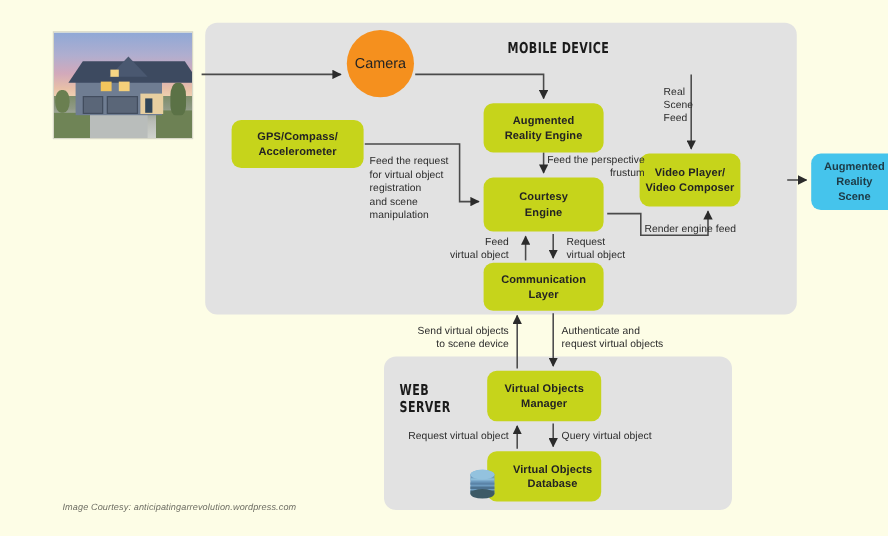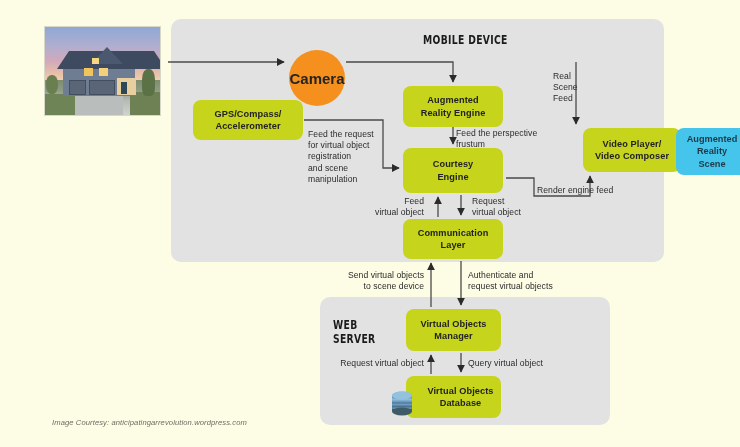--- a/index.html
+++ b/index.html
@@ -62,21 +62,21 @@
     font-weight: bold;
     line-height: 1.35;
     white-space: pre-line;
     letter-spacing: 0.1px;
     box-sizing: border-box;
     padding: 2px;
   }
   #node-are      { left: 375px; top: 86px;  width: 100px; height: 41px; }
   #node-render   { left: 375px; top: 148px; width: 100px; height: 45px; }
   #node-comm     { left: 375px; top: 219px; width: 100px; height: 40px; }
-  #node-vplayer  { left: 555px; top: 128px; width: 98px;  height: 44px; }
+  #node-vplayer  { left: 505px; top: 128px; width: 84px;  height: 44px; }
   #node-gps      { left: 165px; top: 100px; width: 110px; height: 40px; }
   #node-vom      { left: 378px; top: 309px; width: 95px;  height: 42px; }
   #node-vodb     { left: 378px; top: 376px; width: 95px;  height: 42px; }
   #node-vodb .node-label { padding-left: 14px; }
 
   #node-ar-scene {
     position: absolute;
     left: 648px; top: 128px; width: 72px; height: 47px;
     background: #45c4ec;
     border-radius: 8px;
@@ -84,28 +84,28 @@
     text-align: center;
     color: #1d3a46;
     font-size: 9.2px;
     font-weight: bold;
     line-height: 1.35;
     white-space: pre-line;
   }
 
   #node-camera {
     position: absolute;
-    left: 261px; top: 50px;
+    left: 261px; top: 25px;
     width: 56px; height: 56px;
     background: #f5901e;
     border-radius: 50%;
     display: flex; align-items: center; justify-content: center;
     color: #242424;
-    font-size: 15px;
-    font-weight: bold;
+    font-size: 12px;
+    font-weight: normal;
   }
 
   
   #photo {
     position: absolute;
     left: 16px; top: 26px;
     width: 117px; height: 90px;
     overflow: hidden;
     border: 1px solid #d8d8c8;
     box-sizing: border-box;
@@ -159,21 +159,21 @@
     position: absolute;
     font-size: 8.6px;
     color: #2b2b2b;
     line-height: 1.3;
     white-space: pre-line;
     letter-spacing: 0.05px;
   }
 
   #lbl-real-scene  { left: 525px; top: 71px; }
   #lbl-feed-pos    { left: 280px; top: 129px; }
-  #lbl-frustum     { left: 428px; top: 128px; }
+  #lbl-frustum     { left: 428px; top: 128px; text-align: right; }
   #lbl-render-feed { left: 509px; top: 185px; }
   #lbl-feed-vo     { left: 330px; top: 196px; text-align: right; width: 66px; }
   #lbl-req-vo      { left: 444px; top: 196px; }
   #lbl-send-vo     { left: 312px; top: 270px; text-align: right; width: 84px; }
   #lbl-auth-vo     { left: 440px; top: 270px; }
   #lbl-req-vo2     { left: 312px; top: 358px; text-align: right; width: 84px; }
   #lbl-query-vo    { left: 440px; top: 358px; }
 
   #caption {
     position: absolute;

